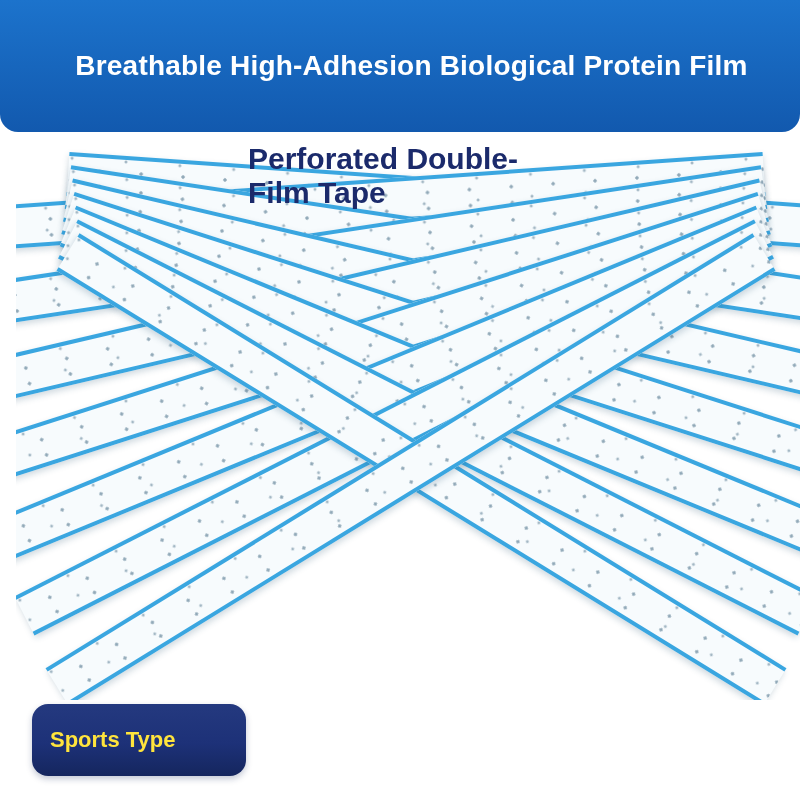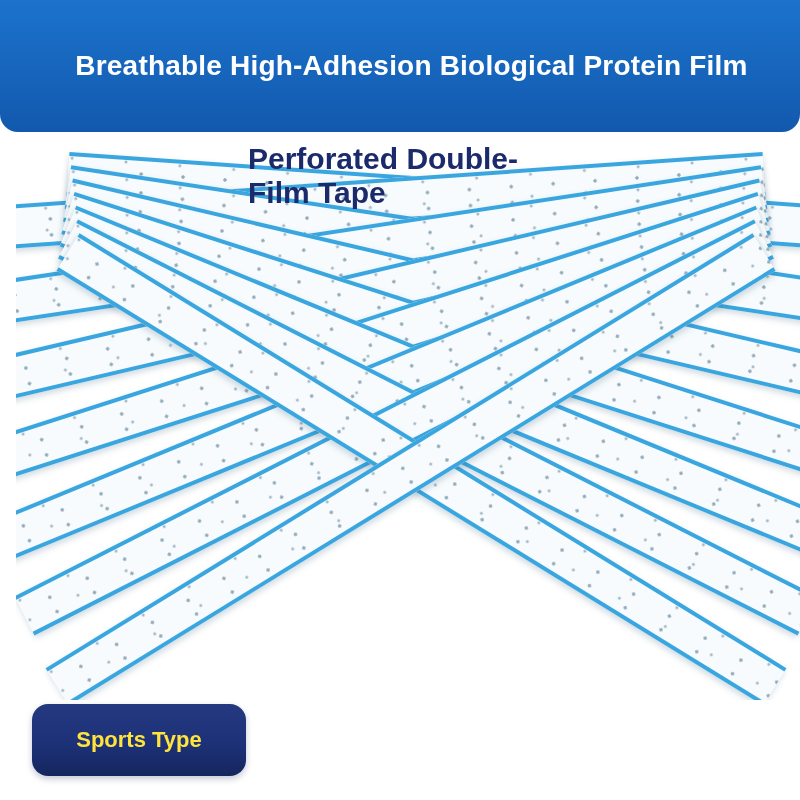--- a/index.html
+++ b/index.html
@@ -90,21 +90,21 @@
     justify-content:center;
     padding:0 18px;
     font-weight:700;
     font-size:20px;
     line-height:1.25;
     box-shadow:0 3px 6px rgba(20,40,90,.25);
   }
   .badge span{display:block;}
   .badge-1{width:206px;}
   .badge-2{width:218px;font-size:19px;}
-  .badge-3{width:214px;text-align:center;font-size:22px;}
+  .badge-3{width:214px;font-size:22px;}
 </style>
 </head>
 <body>
 
 <header class="banner">
   <h1>Breathable High-Adhesion Biological Protein Film</h1>
 </header>
 
 <div class="tape-area">
   <div class="fan fan-left">

